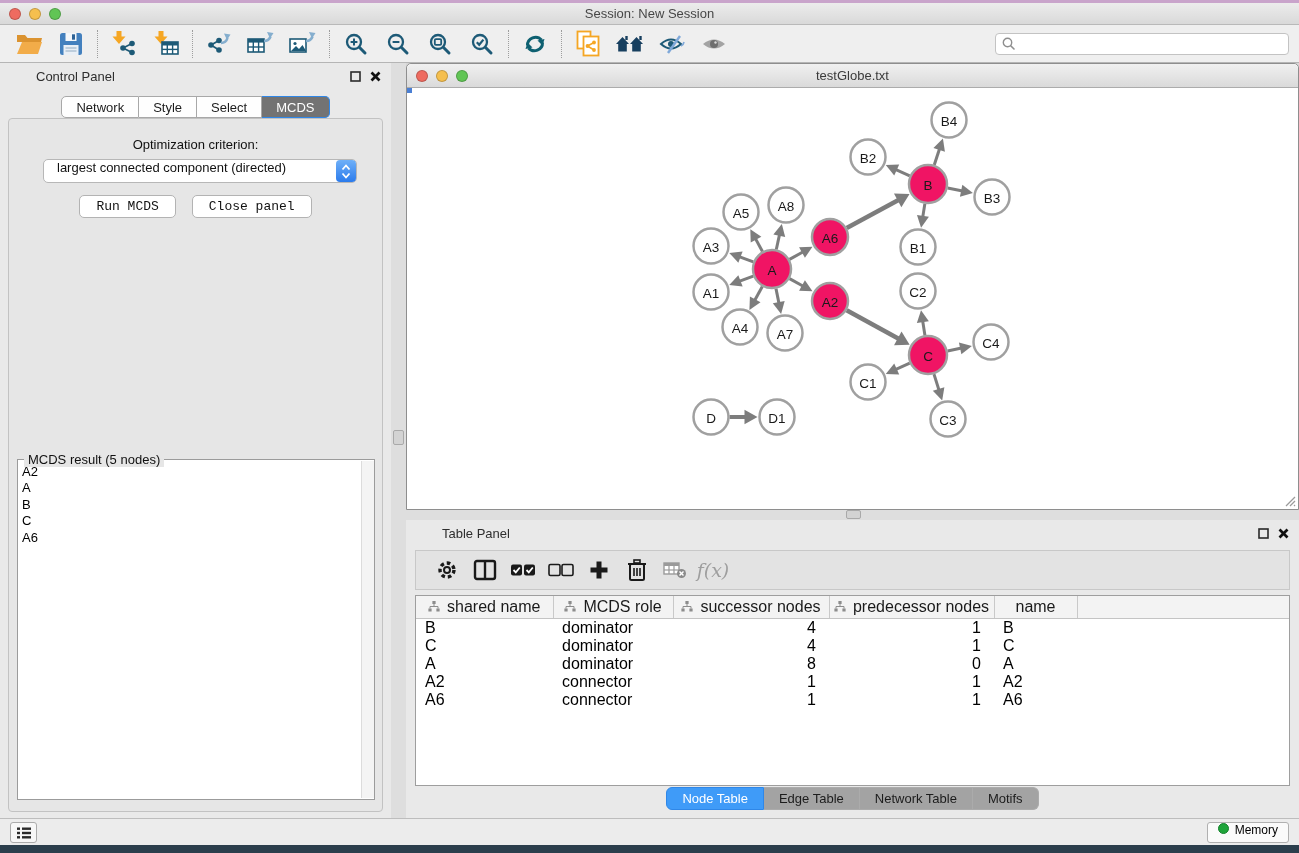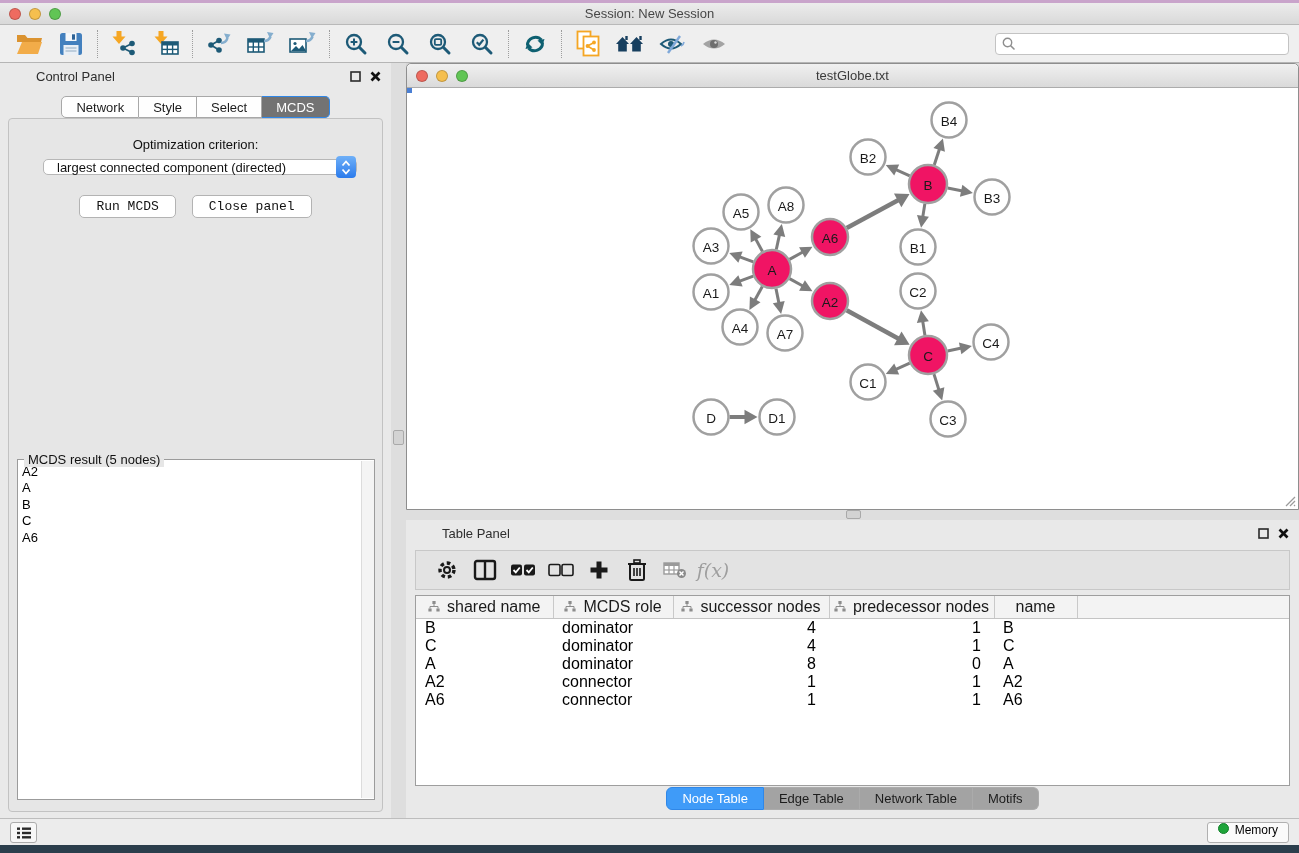--- a/index.html
+++ b/index.html
@@ -35,22 +35,22 @@
   .panel-header .hbtns { margin-left:auto; display:flex; gap:9px; align-items:center; }
   #cp-tabs { position:absolute; left:0; top:33px; width:100%; display:flex; justify-content:center; }
   .cp-tab { height:22px; padding:0 14px; background:#FEFEFE; border:1px solid #A8A8A8; border-left:none;
     font-size:13px; color:#1C1C1C; display:flex; align-items:center; }
   .cp-tab:first-child { border-left:1px solid #A8A8A8; border-radius:5px 0 0 5px;text-align:center; }
   .cp-tab:last-child { border-radius:0 5px 5px 0; }
   .cp-tab.active { background:#737373; border-color:#2F87E8; color:#fff; }
   #cp-box { position:absolute; left:8px; top:55px; width:375px; height:694px; background:#E6E6E6;
     border:1px solid #C2C2C2; border-radius:4px; }
   #opt-label { position:absolute; top:18px; width:100%; text-align:center; font-size:13px; color:#111; }
-  #criterion-select { position:absolute; top:40px; left:34px; width:314px; height:16px; background:#fff;
-    border:1px solid #B7B7B7; border-radius:5px; display:flex; align-items:center; }
+  #criterion-select { position:absolute; top:40px; left:34px; width:314px; height:24px; background:#fff;
+    border:1px solid #B7B7B7; border-radius:5px; display:flex; }
   #criterion-select .val { flex:1; font-size:13px; color:#111; padding-left:13px; white-space:nowrap; }
   .stepper { width:20px; height:22px; margin-right:0px; border-radius:4px;
     background:linear-gradient(#6FB0F8,#2B7BEC); display:flex; flex-direction:column; align-items:center; justify-content:center; gap:1px; }
   #cp-buttons { position:absolute; top:76px; width:100%; display:flex; justify-content:center; gap:16px; }
   .mac-btn { height:23px; background:#fff; border:1px solid #B3B3B3; border-radius:5px;
     font-size:13px; color:#111; padding:0 16px; display:flex; align-items:center; font-family:Liberation Mono, monospace; }
 
   #mcds-fieldset { position:absolute; left:8px; top:340px; width:358px; height:341px; background:#fff; border:1px solid #9B9B9B; }
   #mcds-legend { position:absolute; top:-8px; left:6px; background:#E6E6E6; padding:0 4px; font-size:13px; color:#111; }
   #mcds-list { position:absolute; left:0; top:4px; bottom:1px; right:14px; overflow:hidden; }

